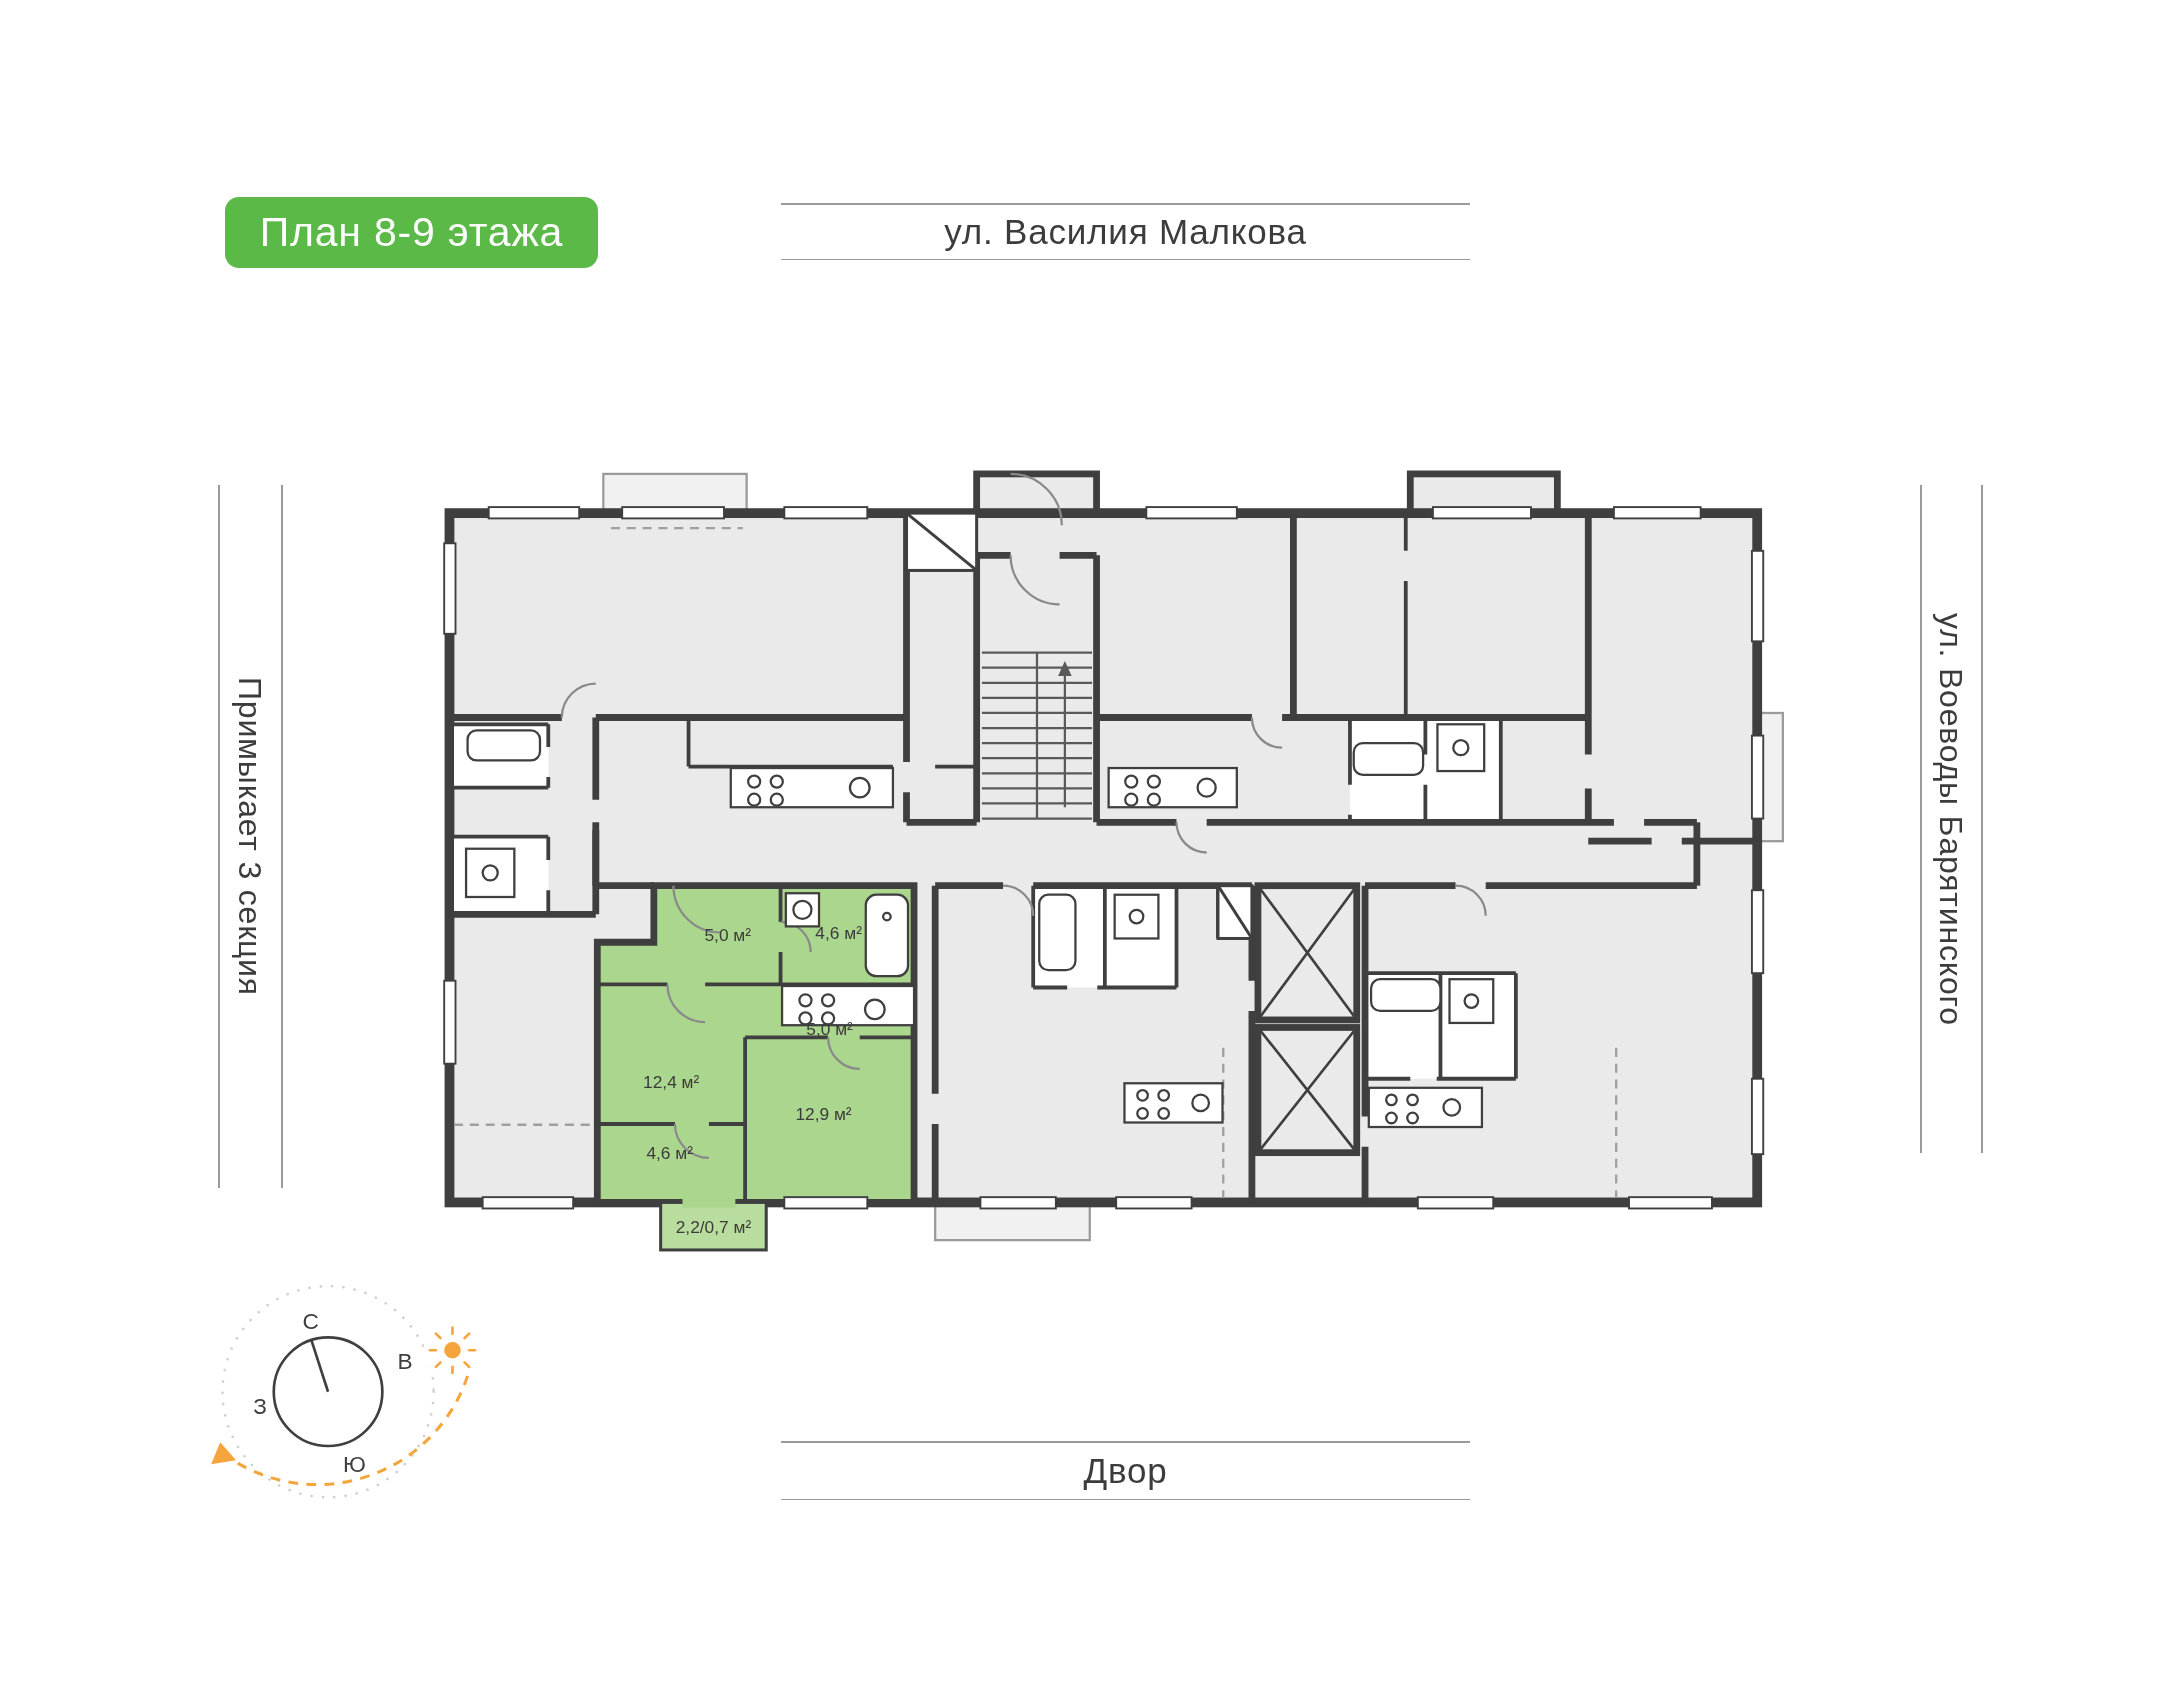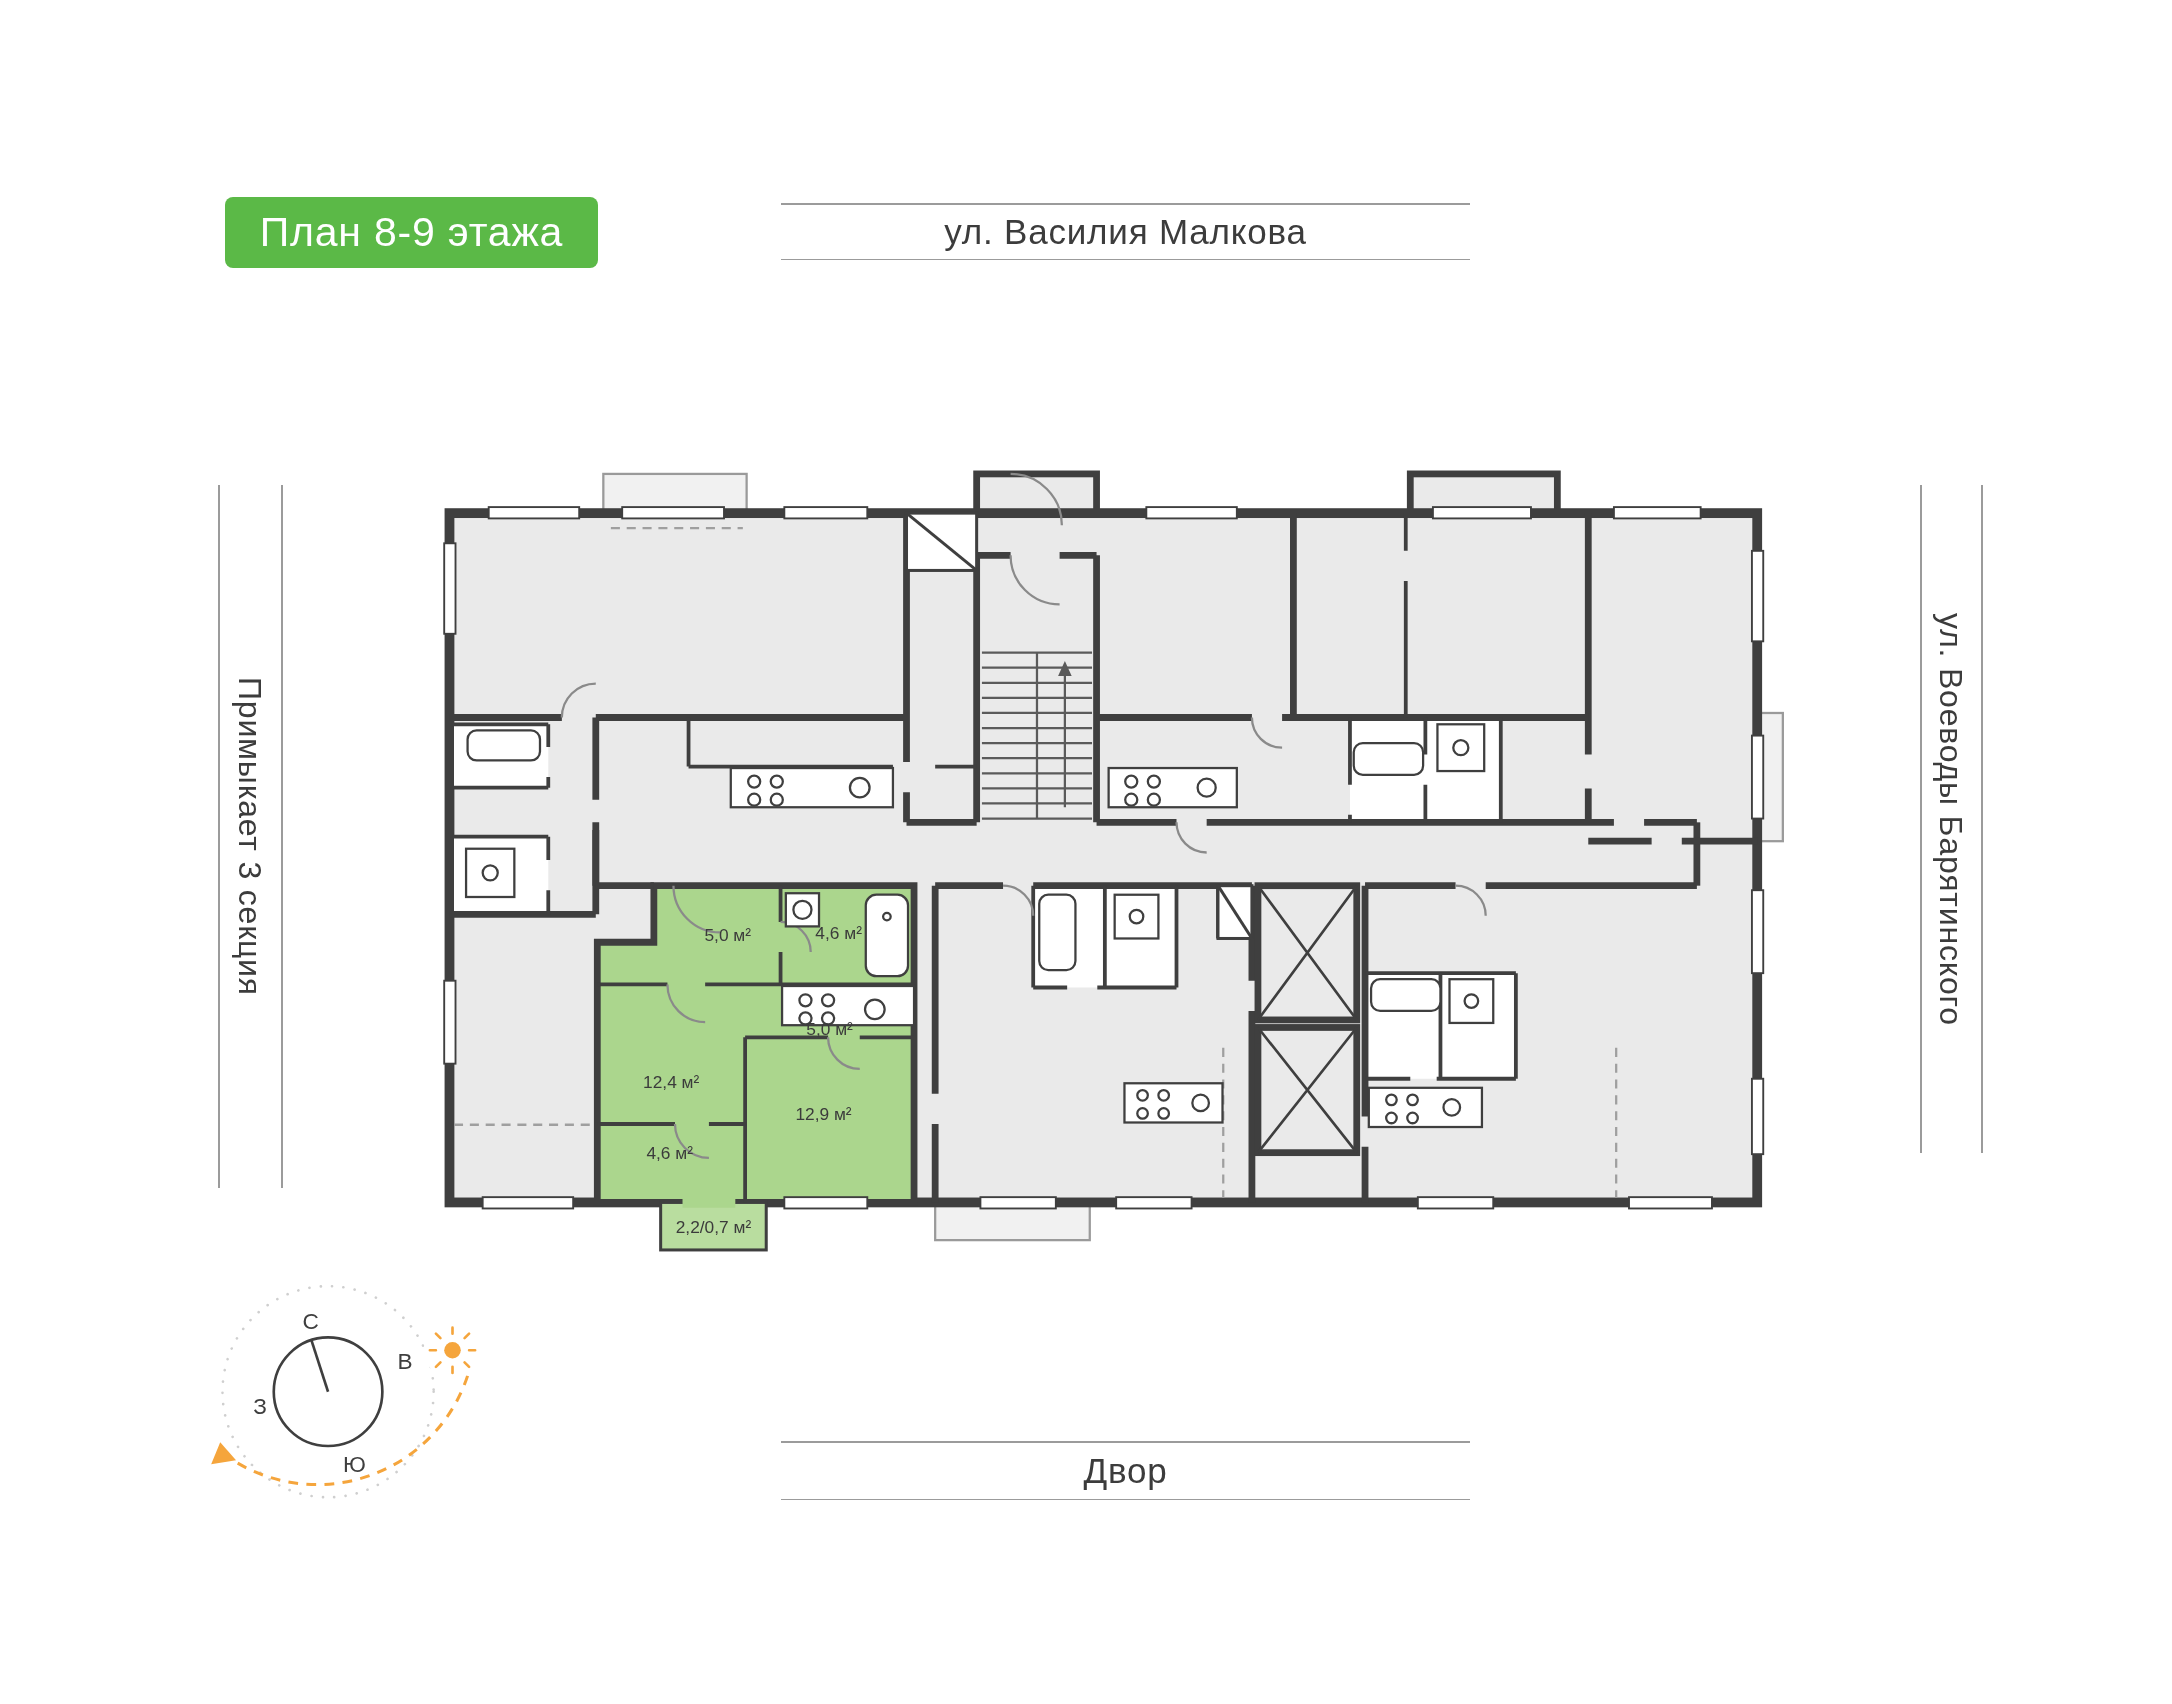--- a/index.html
+++ b/index.html
@@ -4,21 +4,21 @@
 <style>
   * { margin:0; padding:0; box-sizing:border-box; }
   body {
     width:2172px; height:1705px; background:#ffffff; overflow:hidden;
     font-family:"Liberation Sans", sans-serif; color:#3f3f3f;
   }
   .page { position:relative; width:2172px; height:1705px; background:#ffffff; }
 
   .badge {
     position:absolute; left:225px; top:197px; width:373px; height:71px;
-    background:#5bb947; border-radius:8px; color:#ffffff;
+    background:#5bb947; border-radius:14px; color:#ffffff;
     display:flex; align-items:center; justify-content:center;
     font-size:41px; letter-spacing:0.8px;
   }
 
   .street-h { position:absolute; display:flex; flex-direction:column; }
   .rule-h { height:1.5px; background:#9b9b9b; width:100%; }
   .rule-v { width:1.5px; background:#9b9b9b; position:absolute; }
   .street-h .label {
     display:flex; align-items:center; justify-content:center;
     font-size:35px; letter-spacing:0.8px; color:#3c3c3c;

